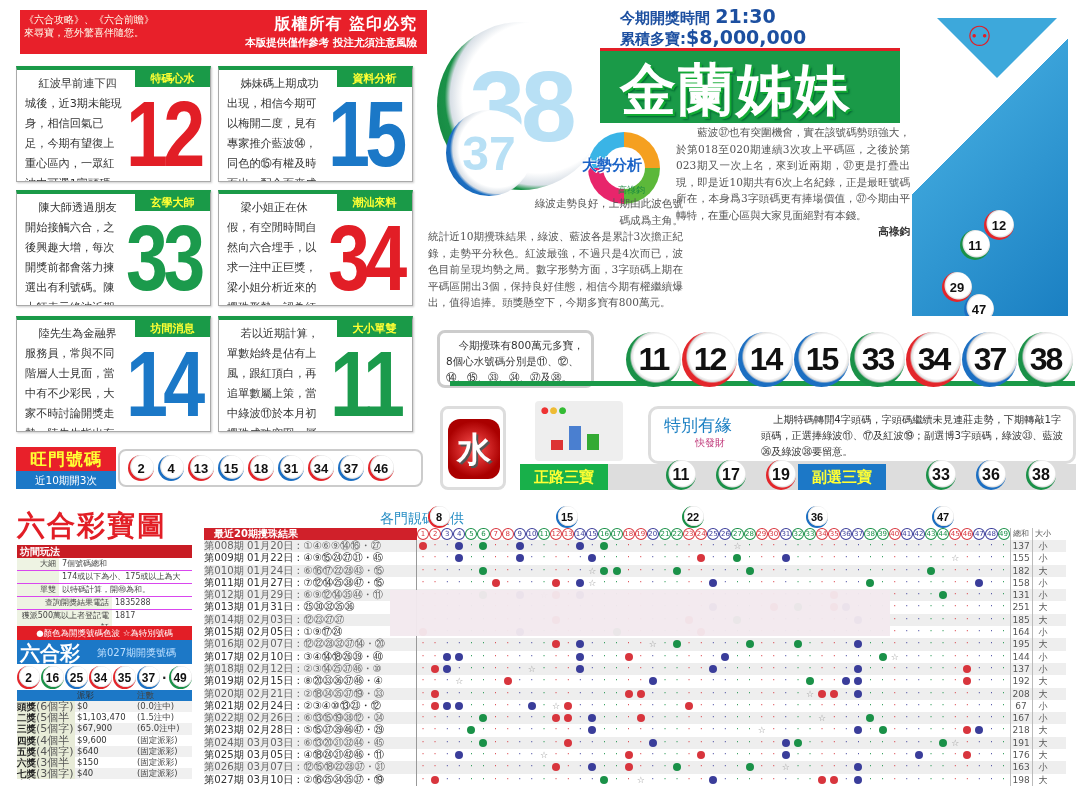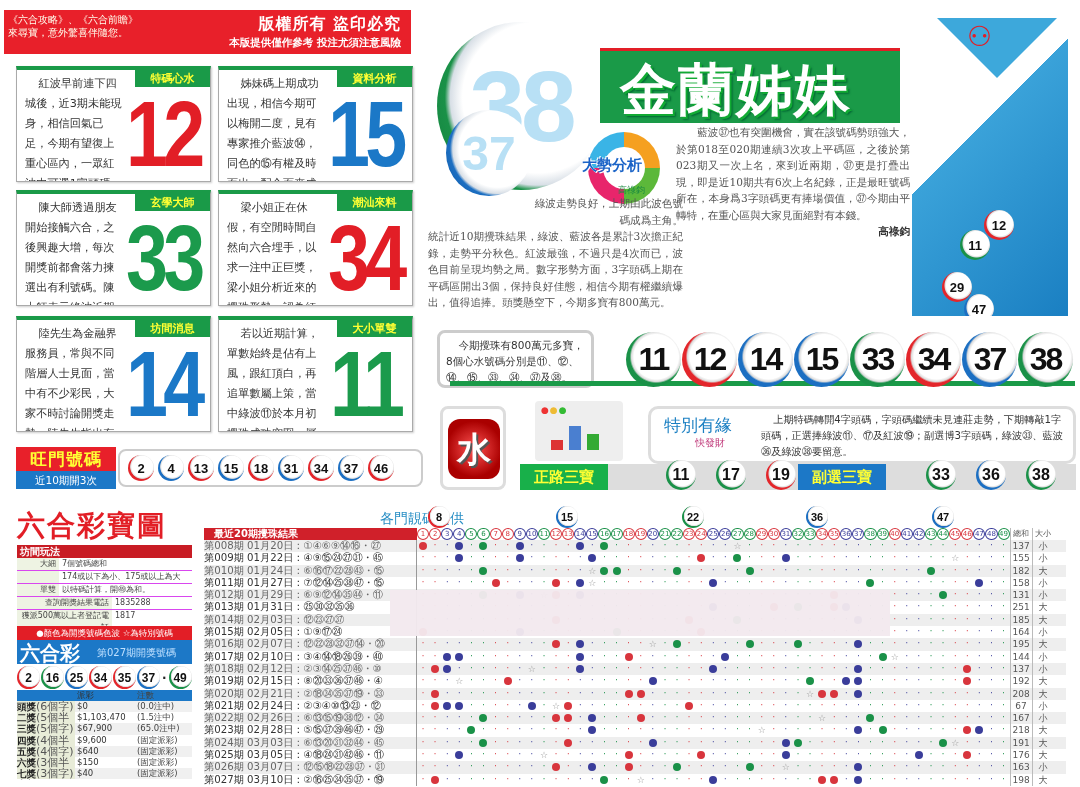--- a/index.html
+++ b/index.html
@@ -1,19 +1,19 @@
 <!DOCTYPE html>
 <html><head>
 <meta charset="utf-8">
 <style>
 *{box-sizing:border-box;margin:0;padding:0}
 body{width:1080px;height:787px;background:#fff;font-family:"DejaVu Sans",sans-serif;position:relative;overflow:hidden;color:#222}
 .abs{position:absolute}
 
-.hdr{left:4px;top:10px;width:407px;height:44px;background:#e8202a;color:#fff}
+.hdr{left:20px;top:10px;width:407px;height:44px;background:#e8202a;color:#fff}
 .hdr .l{position:absolute;left:4px;top:3px;font-size:10px;line-height:13px;color:#ffe}
 .hdr .r1{position:absolute;right:10px;top:4px;font-size:16px;font-weight:bold;letter-spacing:1px}
 .hdr .r2{position:absolute;right:10px;top:26px;font-size:10.5px;font-weight:bold}
 
 .tip{width:195px;background:#fff;border:1px solid #aaa;box-shadow:1px 1px 2px #ccc;border-top:4px solid #1a9a48;overflow:hidden}
 .tip .txt{position:absolute;left:8px;top:4px;width:100px;font-size:11.2px;line-height:20px;color:#333;text-indent:1.2em;word-break:break-all}
 .tip .tag{position:absolute;right:0;top:0;width:75px;height:17px;background:#1a9a48;color:#ff3;font-weight:bold;font-size:11px;text-align:center;line-height:17px}
 .tip .big{position:absolute;right:2px;top:14px;width:90px;text-align:center;font-family:"Liberation Sans",sans-serif;font-weight:bold;font-size:92px;line-height:100px;letter-spacing:-6px;transform:scaleX(.82);transform-origin:center}
 .red{color:#e21e26}.blue{color:#1b78c7}.green{color:#1b9a4c}
 
@@ -166,20 +166,22 @@
     <span class="ball b-blue">15</span>
     <span class="ball b-red">18</span>
     <span class="ball b-blue">31</span>
     <span class="ball b-red">34</span>
     <span class="ball b-blue">37</span>
     <span class="ball b-red">46</span>
   </div>
 
 <div class="abs ball38">38</div>
 <div class="abs hl">
+  <div><span>今期開獎時間</span> <span class="big">21:30</span></div>
+  <div><span>累積多寶:</span><span class="big">$8,000,000</span></div>
 </div>
 <div class="abs title-bar">
     <span>金蘭姊妹</span>
   </div>
 <div class="abs ball37">37</div>
 <div class="abs trend">
   <span class="t1">大勢分析</span>
   <span class="t2">高祿鈞</span>
 </div>
 <div class="abs art1">綠波走勢良好，上期由此波色號碼成爲主角。</div>

